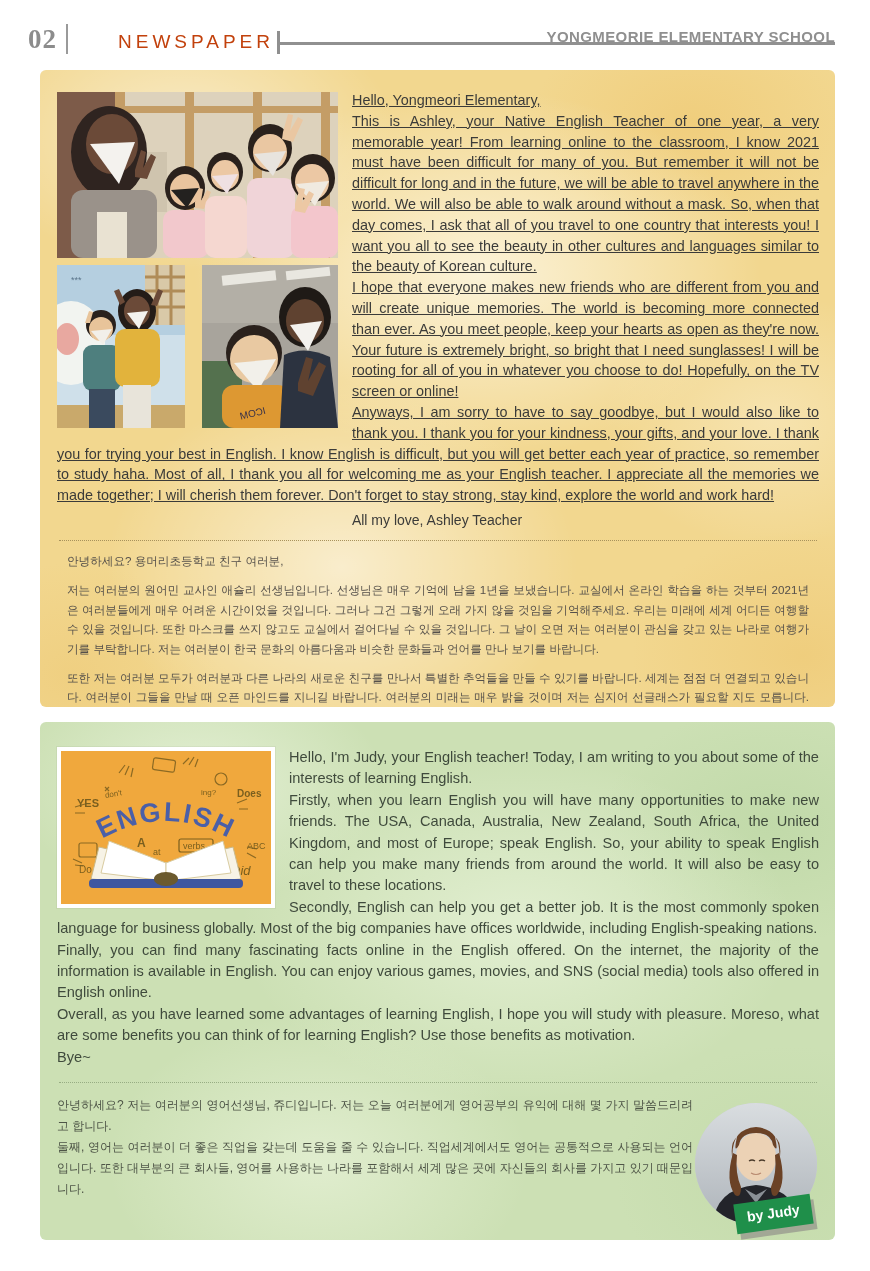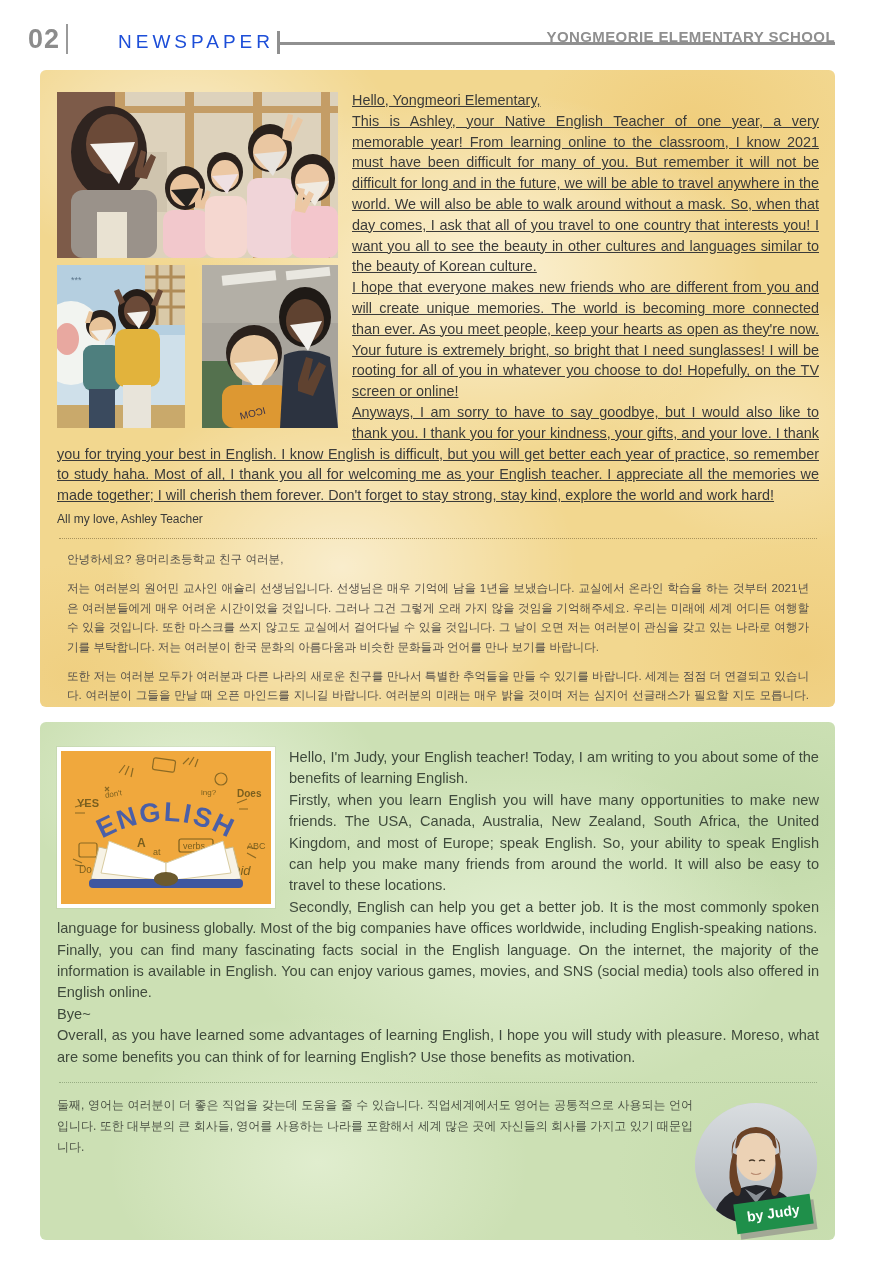--- a/index.html
+++ b/index.html
@@ -3,23 +3,23 @@
 <meta charset="utf-8">
 <style>
   html,body{margin:0;padding:0;}
   body{
     width:870px;height:1271px;position:relative;background:#ffffff;
     font-family:"Liberation Sans",sans-serif;color:#3b3b39;
     -webkit-font-smoothing:antialiased;
   }
   
   .header{position:absolute;left:0;top:0;width:870px;height:64px;}
-  .page-num{position:absolute;left:28px;top:24px;font-size:27px;font-weight:bold;color:#8c8c8c;letter-spacing:1px;}
+  .page-num{position:absolute;left:28px;top:24px;font-size:27px;font-weight:bold;color:#8c8c8c;letter-spacing:1px;font-family:Liberation Serif, serif;}
   .page-num-divider{position:absolute;left:66px;top:24px;width:2px;height:30px;background:#9a9a9a;}
-  .header-title{position:absolute;left:118px;top:31px;font-size:19px;color:#1d4ed8;letter-spacing:4px;font-weight:500;}
+  .header-title{position:absolute;left:118px;top:31px;font-size:19px;color:#c2410c;letter-spacing:4px;font-weight:500;}
   .header-tick{position:absolute;left:277px;top:31px;width:3px;height:23px;background:#8f8f8f;}
   .header-line{position:absolute;left:279px;top:42px;width:556px;height:3px;background:#909090;}
   .header-school{position:absolute;right:35px;top:28px;font-size:15px;font-weight:bold;color:#8f8f8f;letter-spacing:0.4px;}
 
   
   .section{position:absolute;left:40px;width:795px;border-radius:6px;overflow:hidden;box-sizing:border-box;}
   .section-yellow{
     top:70px;height:637px;padding:20px 16px 14px 17px;
     background-color:#f2d78f;
     background-image:
@@ -46,21 +46,21 @@
   .photo-col{float:left;width:281px;margin:2px 14px 6px 0;}
   .photo{background:#ccc;overflow:hidden;display:block;}
   .photo svg{display:block;}
   .photo-top{width:281px;height:166px;margin-bottom:7px;}
   .photo-row{display:flex;justify-content:space-between;width:281px;}
   .photo-bl{width:128px;height:163px;}
   .photo-br{width:136px;height:163px;}
 
   .en-text{font-size:14.4px;line-height:20.8px;text-align:justify;color:#3b3b39;text-decoration:underline;}
   .en-text p{margin:0;}
-  .signoff{clear:both;text-align:left;font-size:12px;color:#3b3b39;margin:6px 2px 0 0;}
+  .signoff{clear:both;text-align:center;font-size:14px;color:#3b3b39;margin:6px 2px 0 0;}
   .dotline-y{clear:both;border-top:1.5px dotted #a8925c;margin:12px 2px 10px 2px;height:0;}
   .kr-text{font-size:11.6px;line-height:19.4px;text-align:justify;color:#55504a;}
   .kr-text p{margin:10px;}
 
   
   .illu-frame{float:left;width:218px;height:161px;background:#ffffff;padding:4px;box-sizing:border-box;margin:0 14px 8px 0;box-shadow:0 0 0 1px rgba(0,0,0,0.04);}
   .illu-inner{width:210px;height:153px;background:#f0a83d;overflow:hidden;}
   .en-text2{font-size:14.6px;line-height:21.4px;text-align:justify;color:#3f4a3c;}
   .en-text2 p{margin:0;}
   .dotline-g{clear:both;border-top:1.5px dotted #97ad83;margin:14px 2px 12px 2px;height:0;}
@@ -253,26 +253,26 @@
           <path d="M105,112 L48,90 L40,122 L105,130 Z" fill="#ffffff" stroke="#d8cba0" stroke-width="1"></path>
           <path d="M105,112 L162,90 L170,122 L105,130 Z" fill="#ffffff" stroke="#d8cba0" stroke-width="1"></path>
           <rect x="28" y="128" width="154" height="9" rx="4" fill="#3f57a0"></rect>
           <ellipse cx="105" cy="128" rx="12" ry="7" fill="#6b5a2e"></ellipse>
         </g>
       </svg>
     </div>
   </div>
 
   <div class="en-text2">
-    <p>Hello, I'm Judy, your English teacher! Today, I am writing to you about some of the benefits of learning English.</p>
+    <p>Hello, I'm Judy, your English teacher! Today, I am writing to you about some of the interests of learning English.</p>
     <p>Firstly, when you learn English you will have many opportunities to make new friends. The USA, Canada, Australia, New Zealand, South Africa, the United Kingdom, and most of Europe; speak English. So, your ability to speak English can help you make many friends from around the world. It will also be easy to travel to these locations.</p>
     <p>Secondly, English can help you get a better job. It is the most commonly spoken language for business globally. Most of the big companies have offices worldwide, including English-speaking nations.</p>
-    <p>Finally, you can find many fascinating facts social in the English language. On the internet, the majority of the information is available in English. You can enjoy various games, movies, and SNS (social media) tools also offered in English online.</p>
+    <p>Finally, you can find many fascinating facts online in the English offered. On the internet, the majority of the information is available in English. You can enjoy various games, movies, and SNS (social media) tools also offered in English online.</p>
+    <p>Overall, as you have learned some advantages of learning English, I hope you will study with pleasure. Moreso, what are some benefits you can think of for learning English? Use those benefits as motivation.</p>
     <p>Bye~</p>
-    <p>Overall, as you have learned some advantages of learning English, I hope you will study with pleasure. Moreso, what are some benefits you can think of for learning English? Use those benefits as motivation.</p>
   </div>
 
   <div class="dotline-g"></div>
 
   <div class="kr-text2">
     <div class="judy-float">
       <div class="judy-circle">
         <svg width="122" height="122" viewBox="0 0 122 122">
           <defs>
             <linearGradient id="jbg" x1="0" y1="0" x2="0" y2="1">
@@ -286,16 +286,17 @@
           <ellipse cx="61" cy="54" rx="20" ry="24" fill="#ecd2b5"></ellipse>
           <path d="M38,60 Q34,26 61,24 Q88,26 84,60 Q88,40 80,34 Q84,52 78,42 Q76,30 61,30 Q46,30 44,42 Q38,52 42,34 Q34,40 38,60 Z" fill="#6b4226"></path>
           <path d="M38,50 Q30,78 40,92 Q46,96 46,84 Q40,70 42,52 Z" fill="#6b4226"></path>
           <path d="M84,50 Q92,78 82,92 Q76,96 76,84 Q82,70 80,52 Z" fill="#6b4226"></path>
           <path d="M54,58 q3,-2 6,0 M70,58 q-3,-2 -6,0" stroke="#4a3a2a" stroke-width="1.4" fill="none"></path>
           <path d="M56,70 q5,3 10,0" stroke="#b88a70" stroke-width="1.2" fill="none"></path>
         </svg>
       </div>
       <div class="judy-badge">by Judy</div>
     </div>
+    <p>안녕하세요? 저는 여러분의 영어선생님, 쥬디입니다. 저는 오늘 여러분에게 영어공부의 유익에 대해 몇 가지 말씀드리려고 합니다.</p>
     <p>둘째, 영어는 여러분이 더 좋은 직업을 갖는데 도움을 줄 수 있습니다. 직업세계에서도 영어는 공통적으로 사용되는 언어입니다. 또한 대부분의 큰 회사들,  영어를 사용하는 나라를 포함해서 세계 많은 곳에 자신들의 회사를 가지고 있기 때문입니다.</p>
 
   </div>
 </div>
 
 </body></html>

